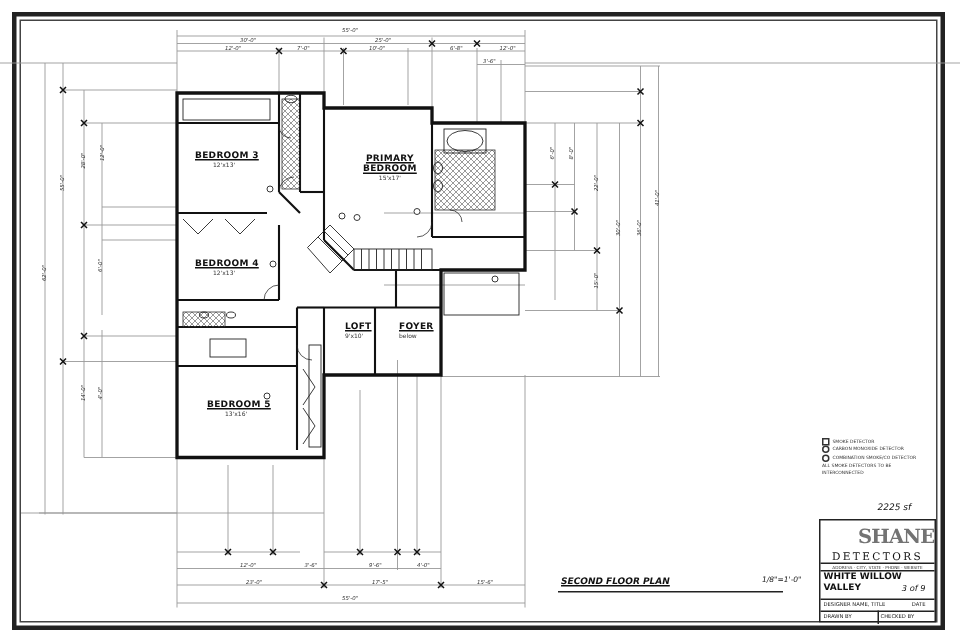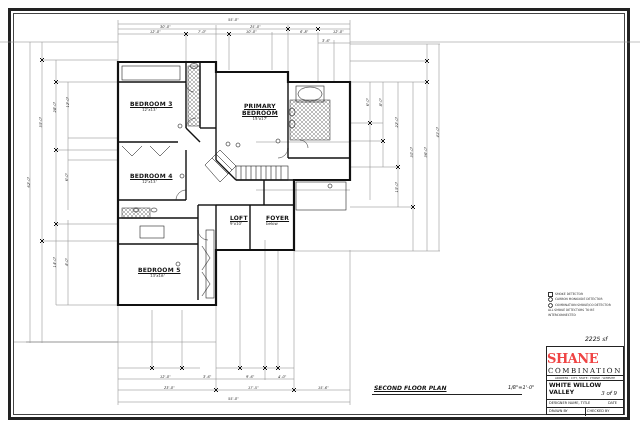--- a/index.html
+++ b/index.html
@@ -5,21 +5,21 @@
   html, body { margin:0; padding:0; background:#fff; }
   body { width:640px; height:428px; position:relative; overflow:hidden; font-family:"DejaVu Sans", sans-serif; }
   .sheet { position:absolute; left:0; top:0; width:640px; height:428px; background:#fff; }
   .border-outer { position:absolute; left:8px; top:8px; width:622px; height:412px; border:3px solid #222; box-sizing:border-box; }
   .border-inner { position:absolute; left:13px; top:13px; width:612px; height:402px; border:1px solid #444; box-sizing:border-box; }
   svg.plan { position:absolute; left:0; top:0; }
   .lbl { position:absolute; font-family:"DejaVu Sans", sans-serif; color:#111; white-space:nowrap; }
   .room-name { font-size:6px; font-weight:bold; text-decoration:underline; letter-spacing:0.2px; }
   .room-dim { font-size:4px; color:#333; }
   .title-block { position:absolute; left:546px; top:346px; width:78px; height:69px; border:1px solid #222; box-sizing:border-box; background:#fff; }
-  .tb-logo1 { position:absolute; left:0; width:100%; top:4px; text-align:left; font-family:"DejaVu Serif", serif; font-weight:bold; font-size:13px; letter-spacing:-0.5px; color:#ef4444; }
+  .tb-logo1 { position:absolute; left:0; width:100%; top:4px; text-align:right; font-family:"DejaVu Serif", serif; font-weight:bold; font-size:13px; letter-spacing:-0.5px; color:#737373; }
   .tb-logo2 { position:absolute; left:0; width:100%; top:20px; text-align:center; font-family:"DejaVu Serif", serif; font-size:7px; letter-spacing:1.6px; color:#111; }
   .tb-line { position:absolute; left:0; width:100%; height:0; border-top:1px solid #222; }
   .tb-small { position:absolute; font-size:2.8px; color:#333; left:2px; right:2px; text-align:center; }
   .tb-project { position:absolute; left:2px; top:34px; font-size:6px; font-weight:bold; color:#111; }
   .tb-sheet { position:absolute; right:6px; top:43px; font-size:5.5px; font-style:italic; color:#111; }
   .tb-cell { position:absolute; font-size:3.5px; color:#222; }
   .sqft { position:absolute; left:585px; top:335px; font-size:6px; font-style:italic; color:#111; }
   .plan-title { position:absolute; left:374px; top:384px; font-size:6px; font-weight:bold; font-style:italic; color:#111; text-decoration:underline; }
   .plan-scale { position:absolute; left:508px; top:384px; font-size:5px; font-style:italic; color:#111; }
   .plan-title-line { position:absolute; left:372px; top:394px; width:150px; border-top:1px solid #222; }
@@ -290,21 +290,21 @@
   </div>
 
   <div class="plan-title">SECOND FLOOR PLAN</div>
   <div class="plan-scale">1/8"=1'-0"</div>
   <div class="plan-title-line"></div>
 
   <div class="sqft">2225 sf</div>
 
   <div class="title-block">
     <div class="tb-logo1">SHANE</div>
-    <div class="tb-logo2">COMBINATION</div>
+    <div class="tb-logo2">DETECTORS</div>
     <div class="tb-line" style="top:28px;"></div>
     <div class="tb-small" style="top:29px;">ADDRESS · CITY, STATE · PHONE · WEBSITE</div>
     <div class="tb-line" style="top:33px;"></div>
     <div class="tb-project">WHITE WILLOW VALLEY</div>
     <div class="tb-sheet">3 of 9</div>
     <div class="tb-line" style="top:52px;"></div>
     <div class="tb-cell" style="left:2px;top:54px;">DESIGNER NAME, TITLE</div>
     <div class="tb-cell" style="right:6px;top:54px;">DATE</div>
     <div class="tb-line" style="top:60px;"></div>
     <div class="tb-cell" style="left:2px;top:62px;">DRAWN BY</div>

